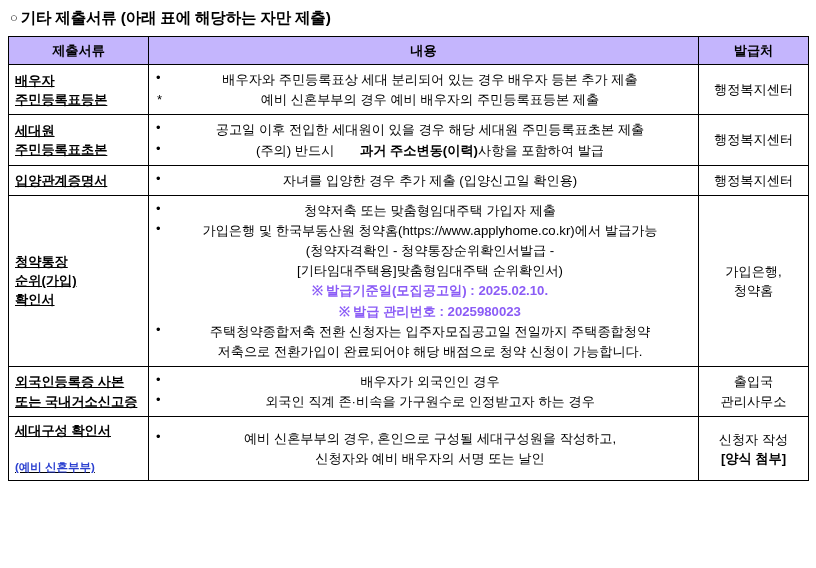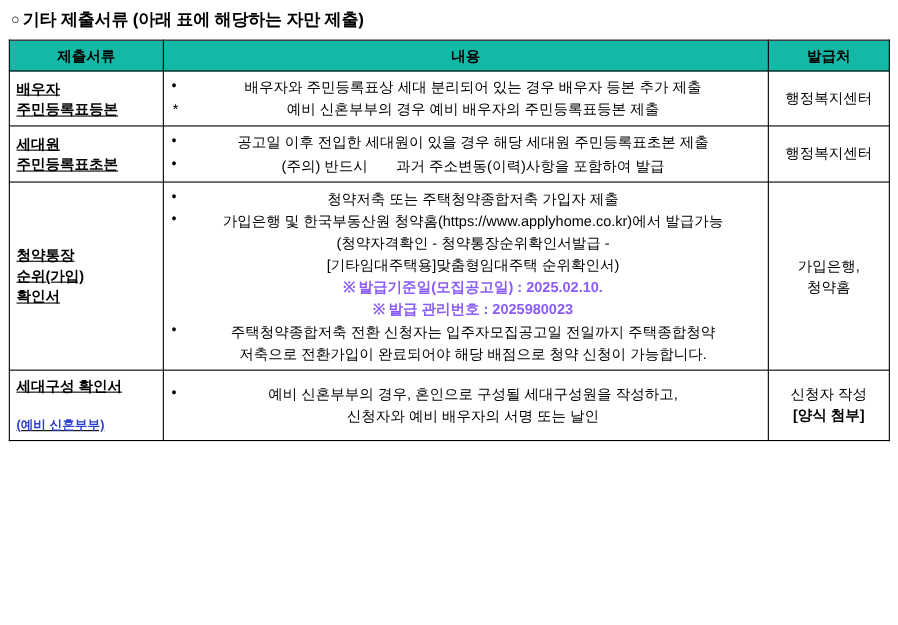--- a/index.html
+++ b/index.html
@@ -38,21 +38,21 @@
     border: 1.3px solid #000;
   }
   table.doc-table td, table.doc-table th {
     border: 1px solid #000;
     padding: 4px 6px;
     vertical-align: middle;
     font-size: 13.2px;
     line-height: 1.45;
   }
   thead th {
-    background: #14b8a6;
+    background: #c4b5fd;
     text-align: center;
     font-weight: bold;
     font-size: 13.6px;
     padding: 5px 4px;
   }
   col.c1 { width: 140px; }
   col.c2 { width: 550px; }
   col.c3 { width: 110px; }
   td.c-doc {
     text-align: left;
@@ -108,21 +108,21 @@
     margin-right: 3px;
   }
   .sub-label {
     display: block;
     color: #2b40d0;
     font-size: 11.5px;
     font-weight: bold;
     margin-top: 19px;
   }
   .bold-in {
-    font-weight: normal;
+    font-weight: bold;
     margin-left: 22px;
   }
   .issuer-strong {
     display: block;
     font-weight: bold;
   }
 </style>
 </head>
 <body>
 
@@ -160,36 +160,55 @@
           <td class="c-doc"><span>세대원</span><br><span>주민등록표초본</span></td>
           <td class="c-content">
             <ul class="items">
               <li class="dot">공고일 이후 전입한 세대원이 있을 경우 해당 세대원 주민등록표초본 제출</li>
               <li class="dot">(주의) 반드시 <span class="bold-in">과거 주소변동(이력)</span>사항을 포함하여 발급</li>
             </ul>
           </td>
           <td class="c-issuer"><span>행정복지센터</span></td>
         </tr>
         <tr>
+          <td class="c-doc"><span>입양관계증명서</span></td>
+          <td class="c-content">
+            <ul class="items">
+              <li class="dot">자녀를 입양한 경우 추가 제출 (입양신고일 확인용)</li>
+            </ul>
+          </td>
+          <td class="c-issuer"><span>행정복지센터</span></td>
+        </tr>
+        <tr>
           <td class="c-doc"><span>청약통장</span><br><span>순위(가입)</span><br><span>확인서</span></td>
           <td class="c-content">
             <ul class="items">
-              <li class="dot">청약저축 또는 주택청약종합저축 가입자 제출</li>
+              <li class="dot">청약저축 또는 맞춤형임대주택 가입자 제출</li>
               <li class="dot">가입은행 및 한국부동산원 청약홈(https://www.applyhome.co.kr)에서 발급가능</li>
               <li class="plain">(청약자격확인 - 청약통장순위확인서발급 -</li>
               <li class="plain">[기타임대주택용]맞춤형임대주택 순위확인서)</li>
               <li class="note"><span class="mark">※</span><span>발급기준일(모집공고일) : 2025.02.10.</span></li>
               <li class="note"><span class="mark">※</span><span>발급 관리번호 : 2025980023</span></li>
               <li class="dot">주택청약종합저축 전환 신청자는 입주자모집공고일 전일까지 주택종합청약</li>
               <li class="plain">저축으로 전환가입이 완료되어야 해당 배점으로 청약 신청이 가능합니다.</li>
             </ul>
           </td>
           <td class="c-issuer"><span>가입은행,</span><br><span>청약홈</span></td>
         </tr>
         <tr>
+          <td class="c-doc"><span>외국인등록증 사본</span><br><span>또는 국내거소신고증</span></td>
+          <td class="c-content">
+            <ul class="items">
+              <li class="dot">배우자가 외국인인 경우</li>
+              <li class="dot">외국인 직계 존·비속을 가구원수로 인정받고자 하는 경우</li>
+            </ul>
+          </td>
+          <td class="c-issuer"><span>출입국</span><br><span>관리사무소</span></td>
+        </tr>
+        <tr>
           <td class="c-doc"><span>세대구성 확인서</span><span class="sub-label">(예비 신혼부부)</span></td>
           <td class="c-content">
             <ul class="items">
               <li class="dot">예비 신혼부부의 경우, 혼인으로 구성될 세대구성원을 작성하고,</li>
               <li class="plain">신청자와 예비 배우자의 서명 또는 날인</li>
             </ul>
           </td>
           <td class="c-issuer"><span>신청자 작성</span><span class="issuer-strong">[양식 첨부]</span></td>
         </tr>
       </tbody>

